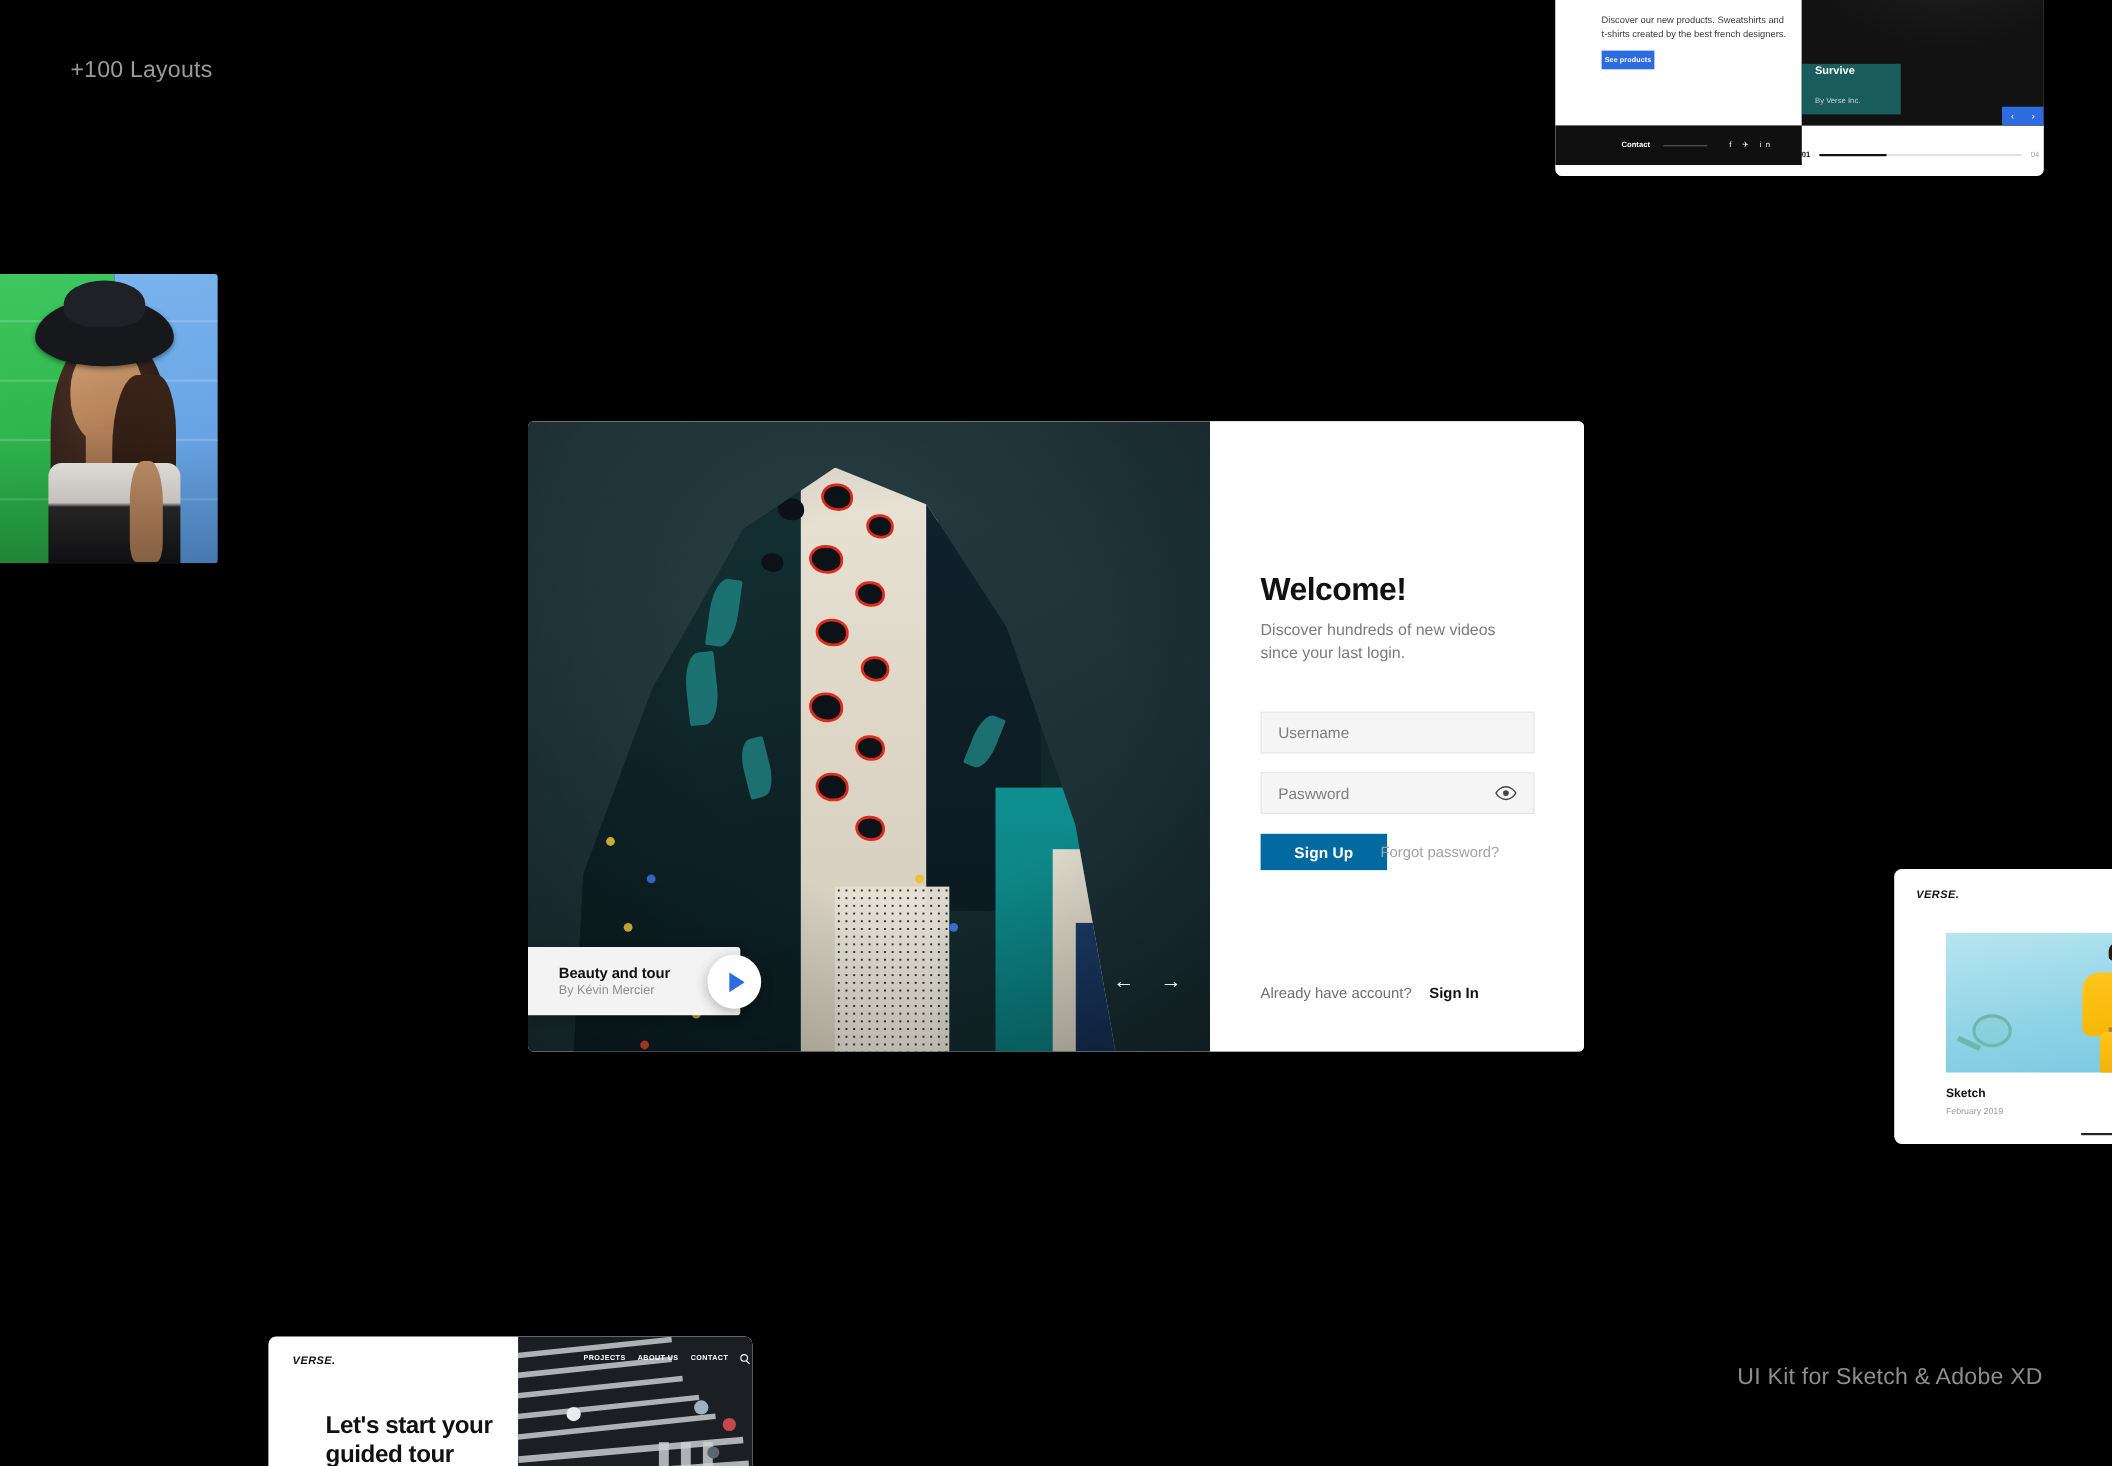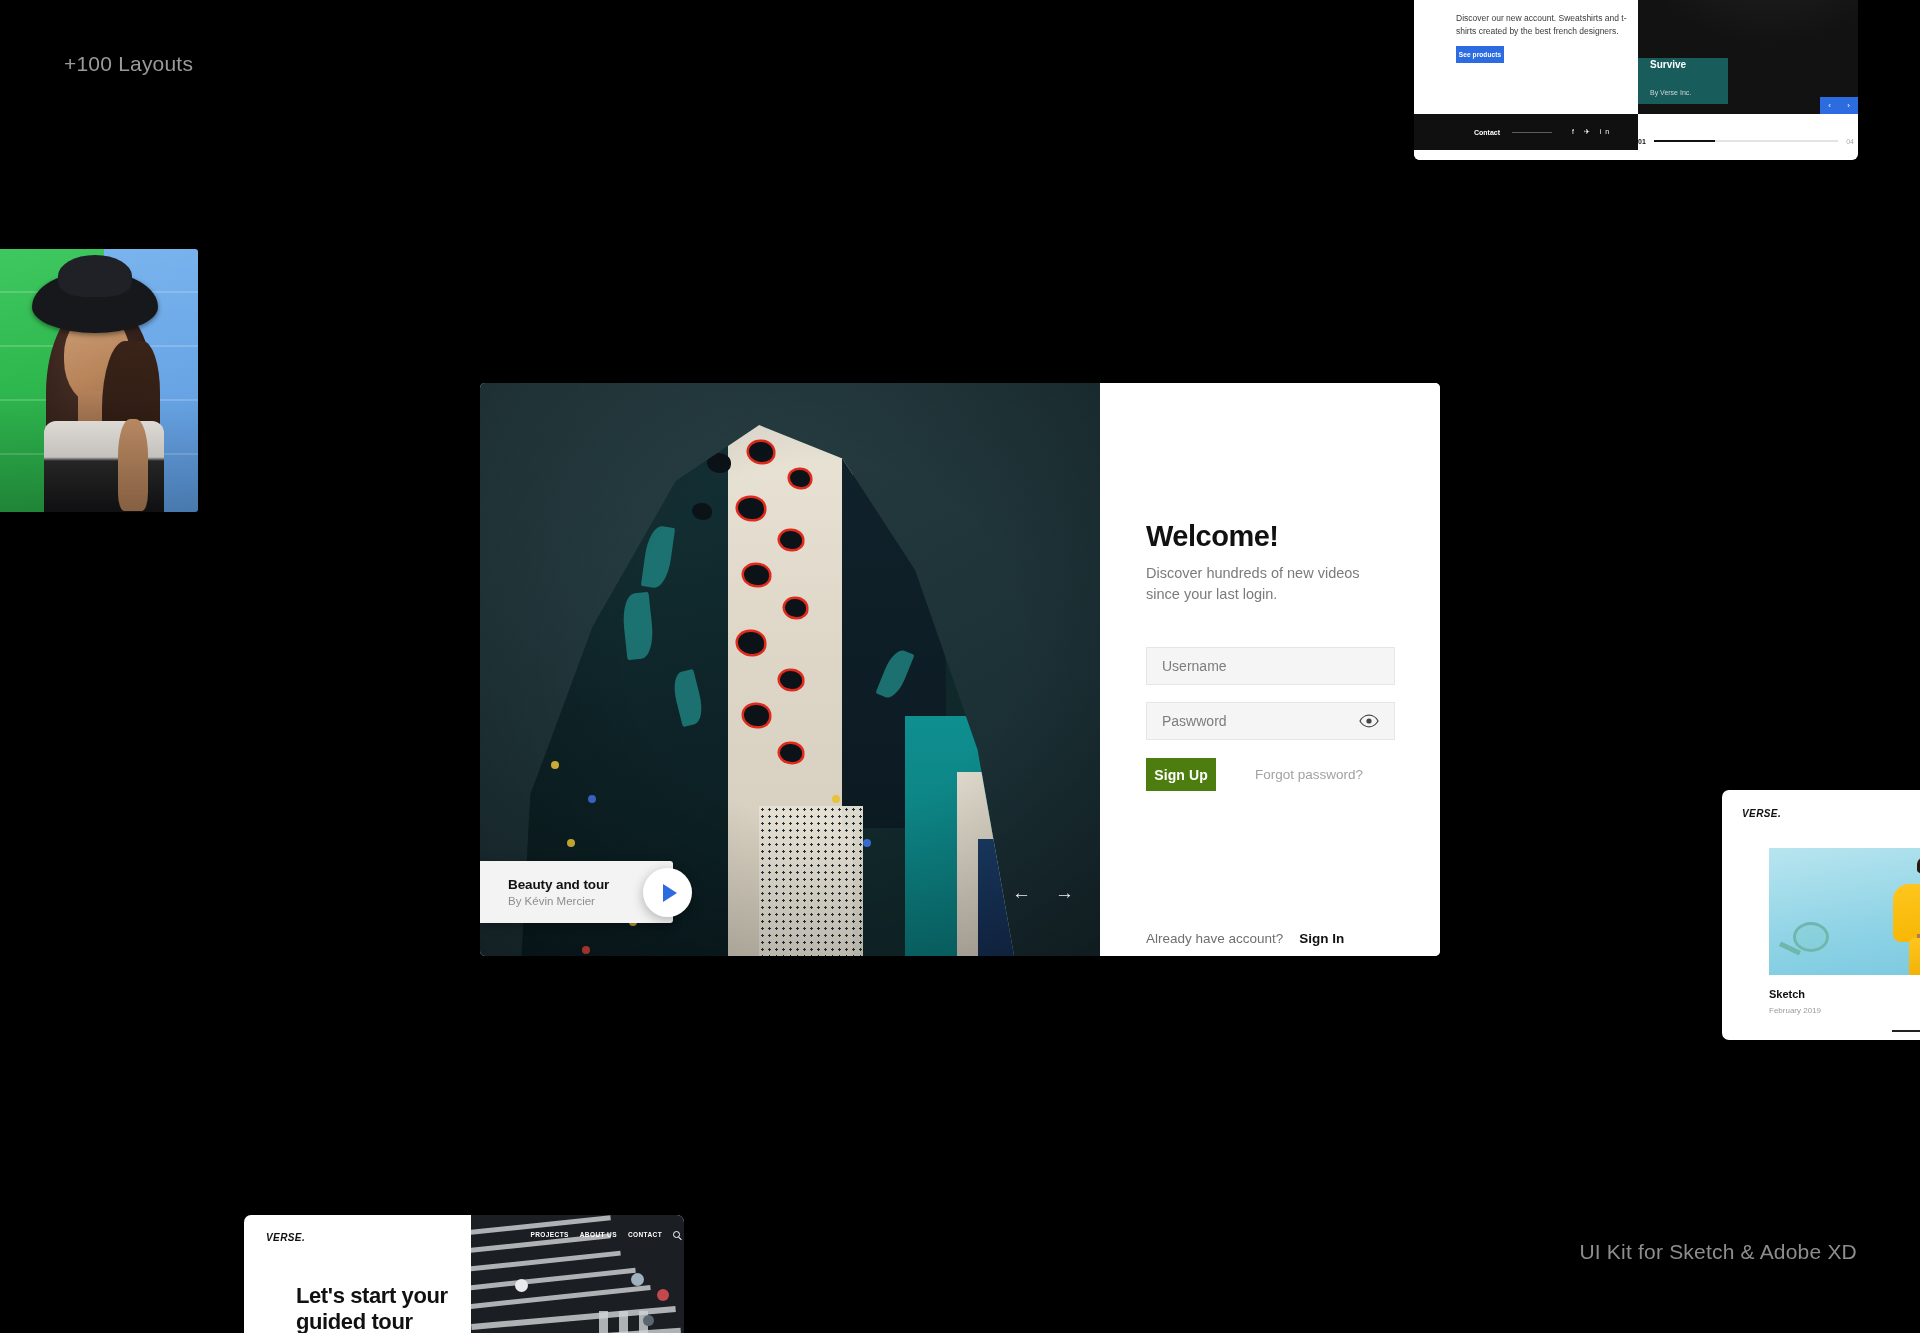--- a/index.html
+++ b/index.html
@@ -262,35 +262,35 @@
     border:0; background:transparent; outline:none;
     font-family:"Liberation Sans", sans-serif;
     font-size:14px; color:#6d6d6d; width:100%;
   }
   .field input::placeholder { color:#7d7d7d; }
   #eye-icon {
     width:20px; height:14px; flex:0 0 20px; position:relative; cursor:pointer;
   }
   #eye-icon svg { display:block; }
   #signup-btn {
-    position:absolute; left:46px; top:375px; width:70px; height:33px;
-    background:#4d7c0f; color:#fff; border:0; cursor:pointer;
+    position:absolute; left:46px; top:375px; width:115px; height:33px;
+    background:#0369a1; color:#fff; border:0; cursor:pointer;
     font-family:"Liberation Sans", sans-serif;
     font-size:14px; font-weight:bold; letter-spacing:.1px;
   }
   #forgot-link {
     position:absolute; left:155px; top:384px;
     font-size:13.5px; color:#a2a2a2; cursor:pointer;
   }
   #signin-row {
     position:absolute; left:46px; top:512px;
     display:flex; align-items:baseline; gap:16px;
   }
   #signin-row .q { font-size:13.5px; color:#6f6f6f; }
-  #signin-row .a { font-size:13.5px; font-weight:bold; color:#111; cursor:pointer;margin-top:36px; }
+  #signin-row .a { font-size:13.5px; font-weight:bold; color:#111; cursor:pointer; }
 </style>
 </head>
 <body>
 
 <div class="amb-label" id="label-layouts">+100 Layouts</div>
 <div class="amb-label" id="label-uikit">UI Kit for Sketch &amp; Adobe XD</div>
 
 <div id="portrait-card">
   <div class="pc-wall">
     <div class="green"></div>
@@ -306,21 +306,21 @@
   <div class="pc-hair2"></div>
   <div class="pc-hat"></div>
   <div class="pc-body"></div>
   <div class="pc-arm"></div>
   <div class="pc-shadow"></div>
 </div>
 
 <div id="mock-topright">
   <div class="tr-left"></div>
   <div class="tr-head">available</div>
-  <div class="tr-sub">Discover our new account. Sweatshirts and t-shirts created by the best french designers.</div>
+  <div class="tr-sub">Discover our new products. Sweatshirts and t-shirts created by the best french designers.</div>
   <div class="tr-btn">See products</div>
 
   <div class="tr-right">
 
     <div class="tr-cap"></div>
     <div class="tr-cap-t">Survive</div>
     <div class="tr-cap-s">By Verse Inc.</div>
     <div class="tr-arrows">
       <span>‹</span>
       <span>›</span>

